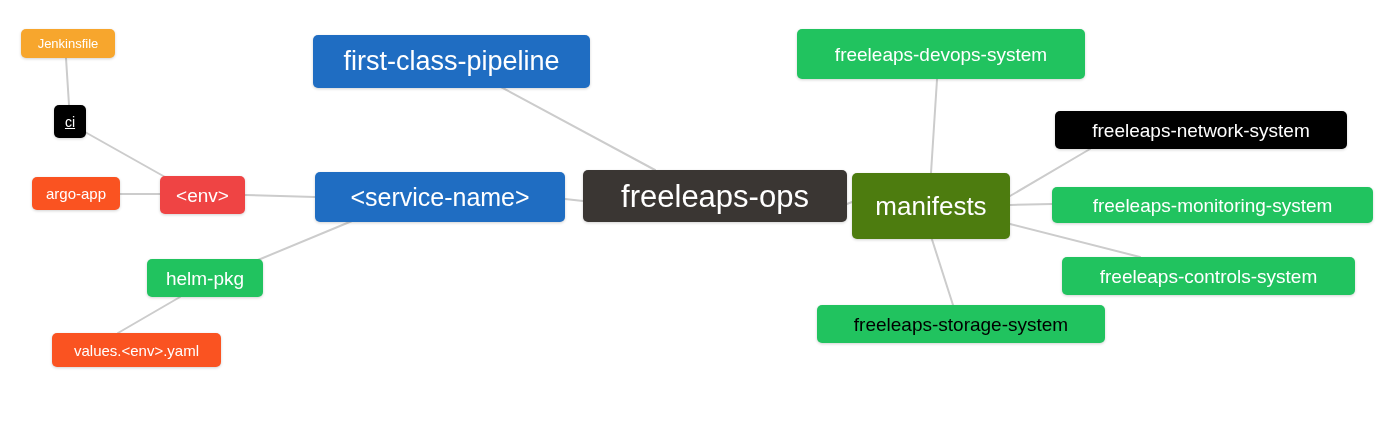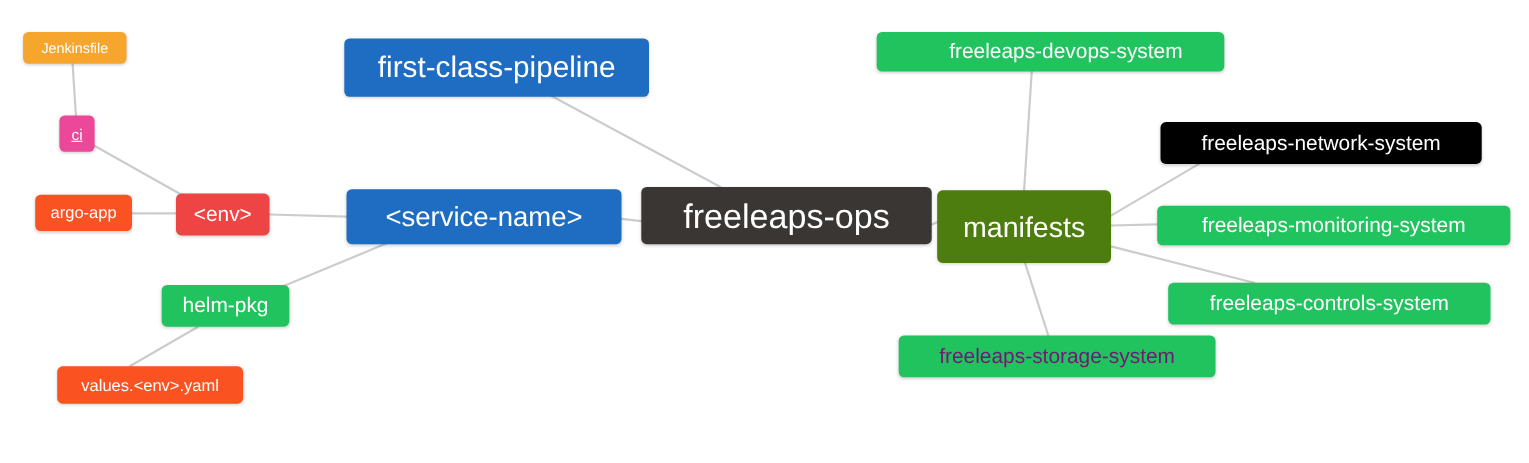--- a/index.html
+++ b/index.html
@@ -61,23 +61,23 @@
     <line class="edge" x1="1010" y1="224" x2="1140" y2="257" stroke="#cccccc"></line>
     <line class="edge" x1="928" y1="227" x2="953" y2="305" stroke="#cccccc"></line>
   </svg>
 
   <div class="node" style="left: 583px; top: 170px; width: 264px; height: 52px; font-size: 31px; background: rgb(58, 54, 51); color: rgb(255, 255, 255);">freeleaps-ops</div>
   <div class="node" style="left: 313px; top: 35px; width: 277px; height: 53px; font-size: 27px; background: rgb(31, 109, 194); color: rgb(255, 255, 255);">first-class-pipeline</div>
   <div class="node" style="left: 315px; top: 172px; width: 250px; height: 50px; font-size: 25px; background: rgb(31, 109, 194); color: rgb(255, 255, 255);">&lt;service-name&gt;</div>
   <div class="node" style="left: 852px; top: 173px; width: 158px; height: 66px; font-size: 26px; background: #4d7c0f; color: rgb(255, 255, 255);">manifests</div>
   <div class="node" style="left: 160px; top: 176px; width: 85px; height: 38px; font-size: 19px; background: #ef4444; color: rgb(255, 255, 255);">&lt;env&gt;</div>
   <div class="node" style="left: 147px; top: 259px; width: 116px; height: 38px; font-size: 19px; background: rgb(33, 195, 95); color: rgb(255, 255, 255);">helm-pkg</div>
-  <div class="node" style="left: 797px; top: 29px; width: 288px; height: 36px; font-size: 19px; background: rgb(33, 195, 95); color: rgb(255, 255, 255); padding-left: 28px;">freeleaps-devops-system</div>
+  <div class="node" style="left: 797px; top: 29px; width: 288px; height: 50px; font-size: 19px; background: rgb(33, 195, 95); color: rgb(255, 255, 255);">freeleaps-devops-system</div>
   <div class="node" style="left: 1055px; top: 111px; width: 292px; height: 38px; font-size: 19px; background: #000000; color: rgb(255, 255, 255);">freeleaps-network-system</div>
   <div class="node" style="left: 1052px; top: 187px; width: 321px; height: 36px; font-size: 19px; background: rgb(33, 195, 95); color: rgb(255, 255, 255);">freeleaps-monitoring-system</div>
   <div class="node" style="left: 1062px; top: 257px; width: 293px; height: 38px; font-size: 19px; background: rgb(33, 195, 95); color: rgb(255, 255, 255);">freeleaps-controls-system</div>
-  <div class="node" style="left: 817px; top: 305px; width: 288px; height: 38px; font-size: 19px; background: rgb(33, 195, 95); color: #701a75;">freeleaps-storage-system</div>
-  <div class="node" style="left: 54px; top: 105px; width: 32px; height: 33px; font-size: 14px; background: #ec4899; color: rgb(255, 255, 255); text-decoration: underline;">ci</div>
+  <div class="node" style="left: 817px; top: 305px; width: 288px; height: 38px; font-size: 19px; background: rgb(33, 195, 95); color: #000000;">freeleaps-storage-system</div>
+  <div class="node" style="left: 54px; top: 105px; width: 32px; height: 33px; font-size: 14px; background: #000000; color: rgb(255, 255, 255); text-decoration: underline;">ci</div>
   <div class="node" style="left: 32px; top: 177px; width: 88px; height: 33px; font-size: 15px; background: rgb(250, 83, 33); color: rgb(255, 255, 255);">argo-app</div>
   <div class="node" style="left: 8px; top: 333px; width: 169px; height: 34px; font-size: 15px; background: rgb(250, 83, 33); color: rgb(255, 255, 255); margin-left: 44px;">values.&lt;env&gt;.yaml</div>
   <div class="node" style="left: 21px; top: 29px; width: 94px; height: 29px; font-size: 13px; background: rgb(247, 166, 45); color: rgb(255, 255, 255);">Jenkinsfile</div>
 
 </div>
 
 </body></html>

